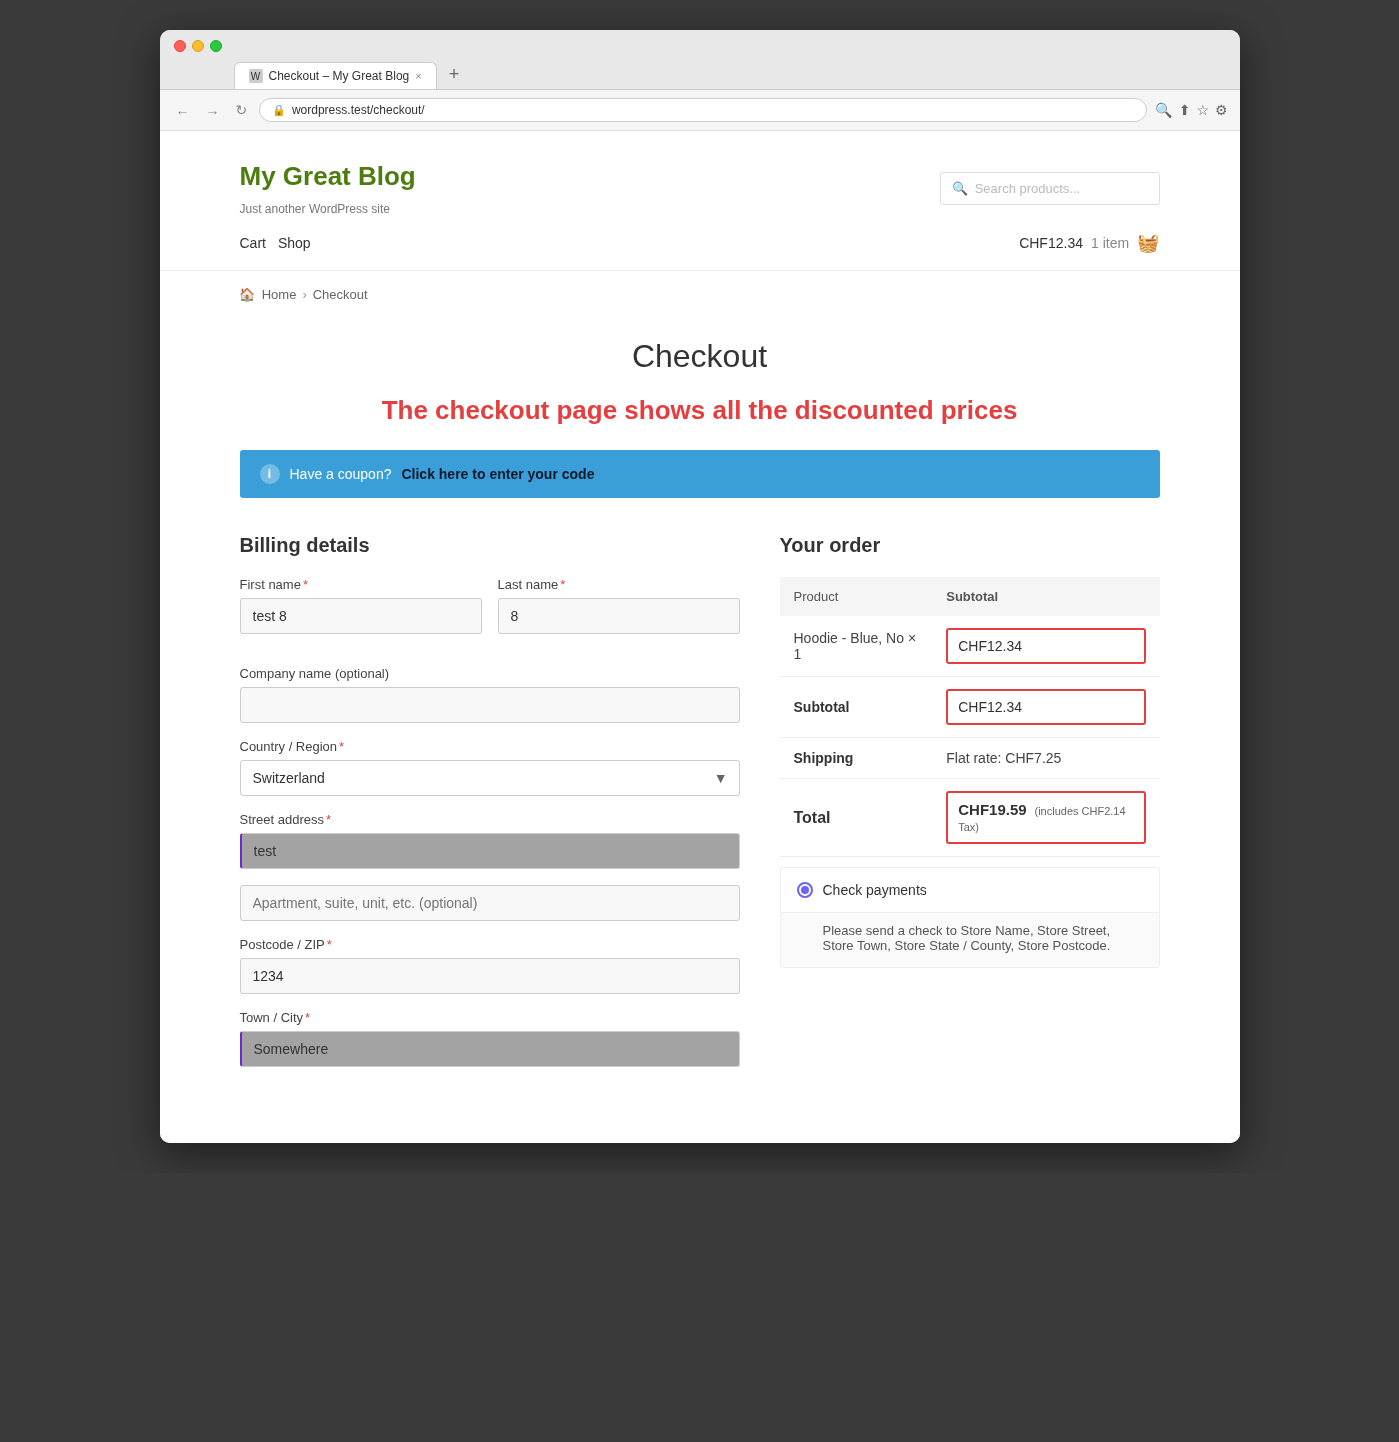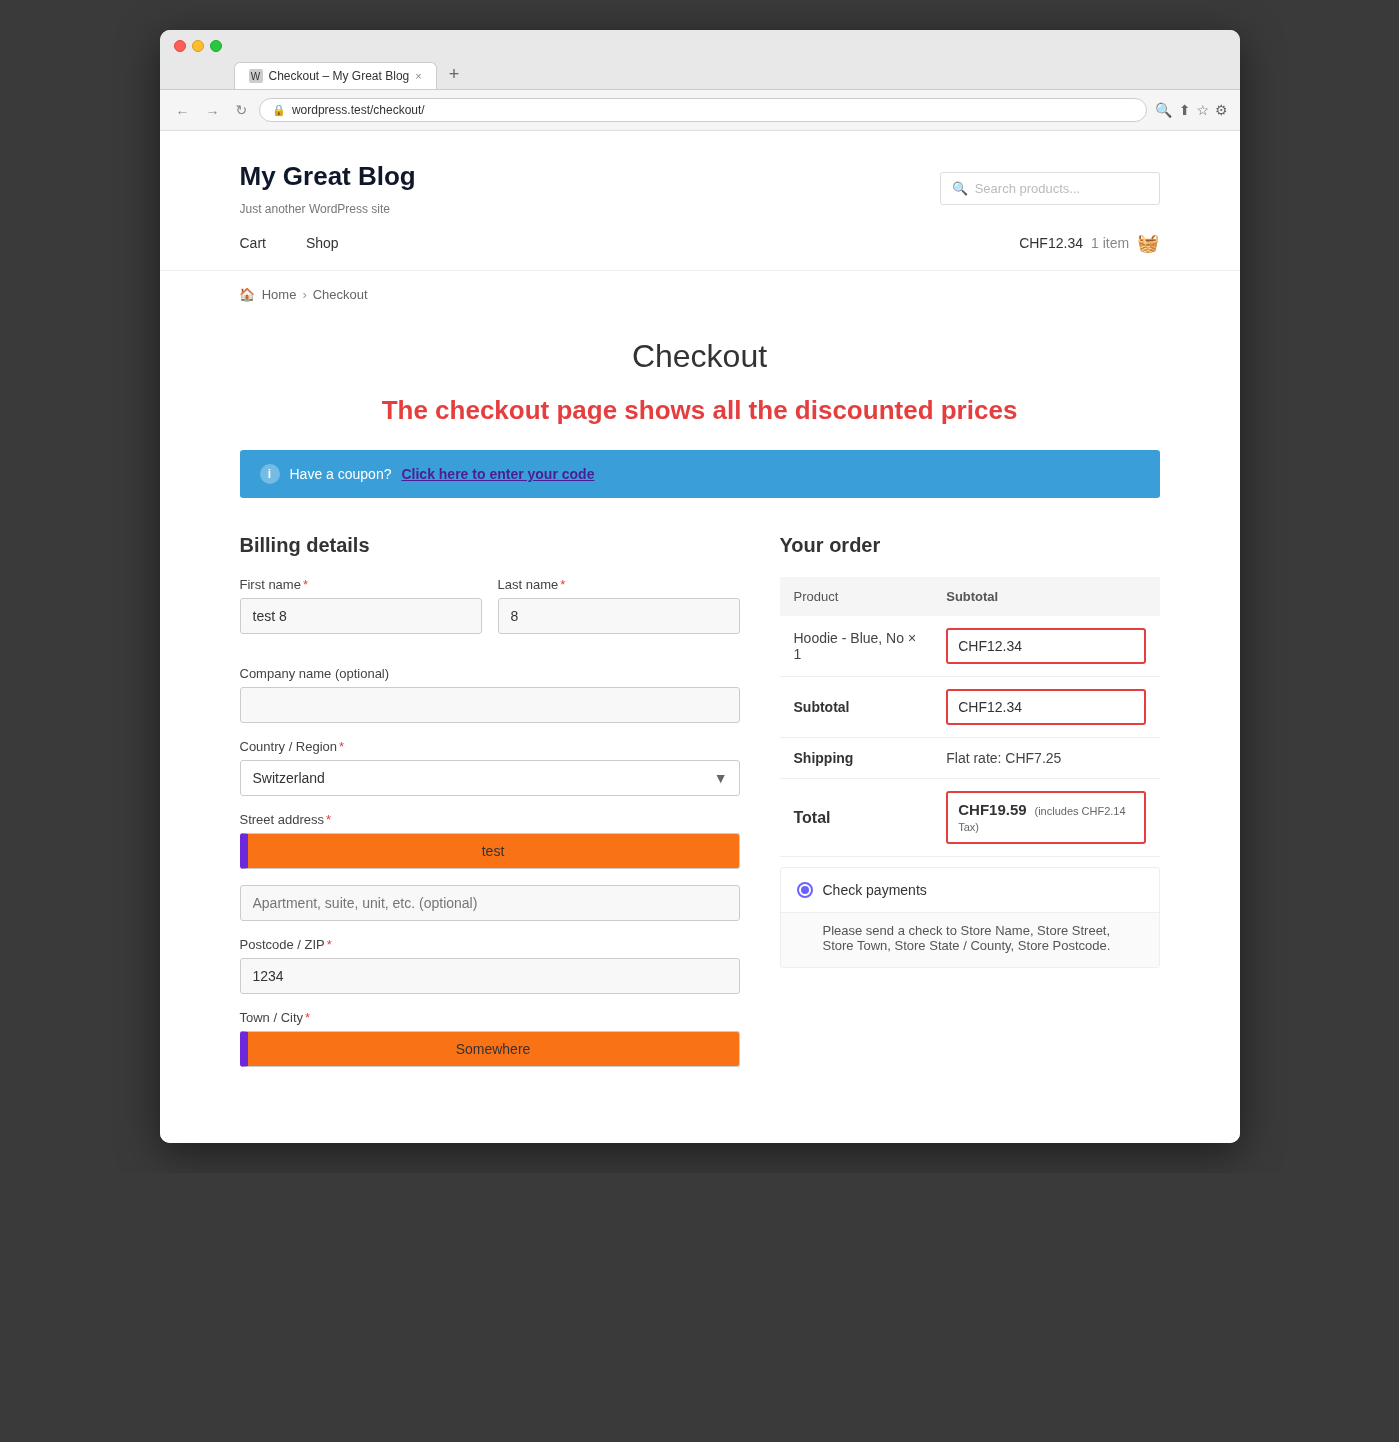--- a/index.html
+++ b/index.html
@@ -141,21 +141,21 @@
     .site-header {
       padding: 30px 80px 0;
       display: flex;
       justify-content: space-between;
       align-items: center;
     }
 
     .site-title {
       font-size: 26px;
       font-weight: 700;
-      color: #0f172a;
+      color: #4d7c0f;
     }
 
     .site-tagline {
       font-size: 12px;
       color: #777;
       margin-top: 10px;
     }
 
     .search-bar {
       border: 1px solid #ddd;
@@ -172,21 +172,21 @@
     .site-nav {
       padding: 16px 80px;
       display: flex;
       justify-content: space-between;
       align-items: center;
       border-bottom: 1px solid #eee;
     }
 
     .nav-links {
       display: flex;
-      gap: 40px;
+      gap: 12px;
     }
 
     .nav-link {
       font-size: 14px;
       color: #333;
       text-decoration: none;
       cursor: pointer;
     }
 
     .cart-info {
@@ -259,23 +259,22 @@
       border-radius: 50%;
       display: flex;
       align-items: center;
       justify-content: center;
       font-weight: 700;
       font-size: 12px;
       flex-shrink: 0;
     }
 
     .coupon-link {
-      color: #4c1d95;
+      color: #0f172a;
       font-weight: 600;
-      text-decoration: underline;
       cursor: pointer;
     }
 
     .checkout-grid {
       display: grid;
       grid-template-columns: 1fr 380px;
       gap: 40px;
     }
 
     
@@ -313,23 +312,22 @@
       width: 100%;
       border: 1px solid #ccc;
       border-radius: 3px;
       padding: 9px 12px;
       font-size: 14px;
       color: #333;
       background: #f8f8f8;
     }
 
     .form-input.has-focus {
-      border-left: 8px solid #6d28d9;
-      background: #f97316;
-      text-align: center;
+      border-left: 2px solid #6d28d9;
+      background: #a3a3a3;
     }
 
     .form-select {
       width: 100%;
       border: 1px solid #ccc;
       border-radius: 3px;
       padding: 9px 12px;
       font-size: 14px;
       color: #333;
       background: #fff;

